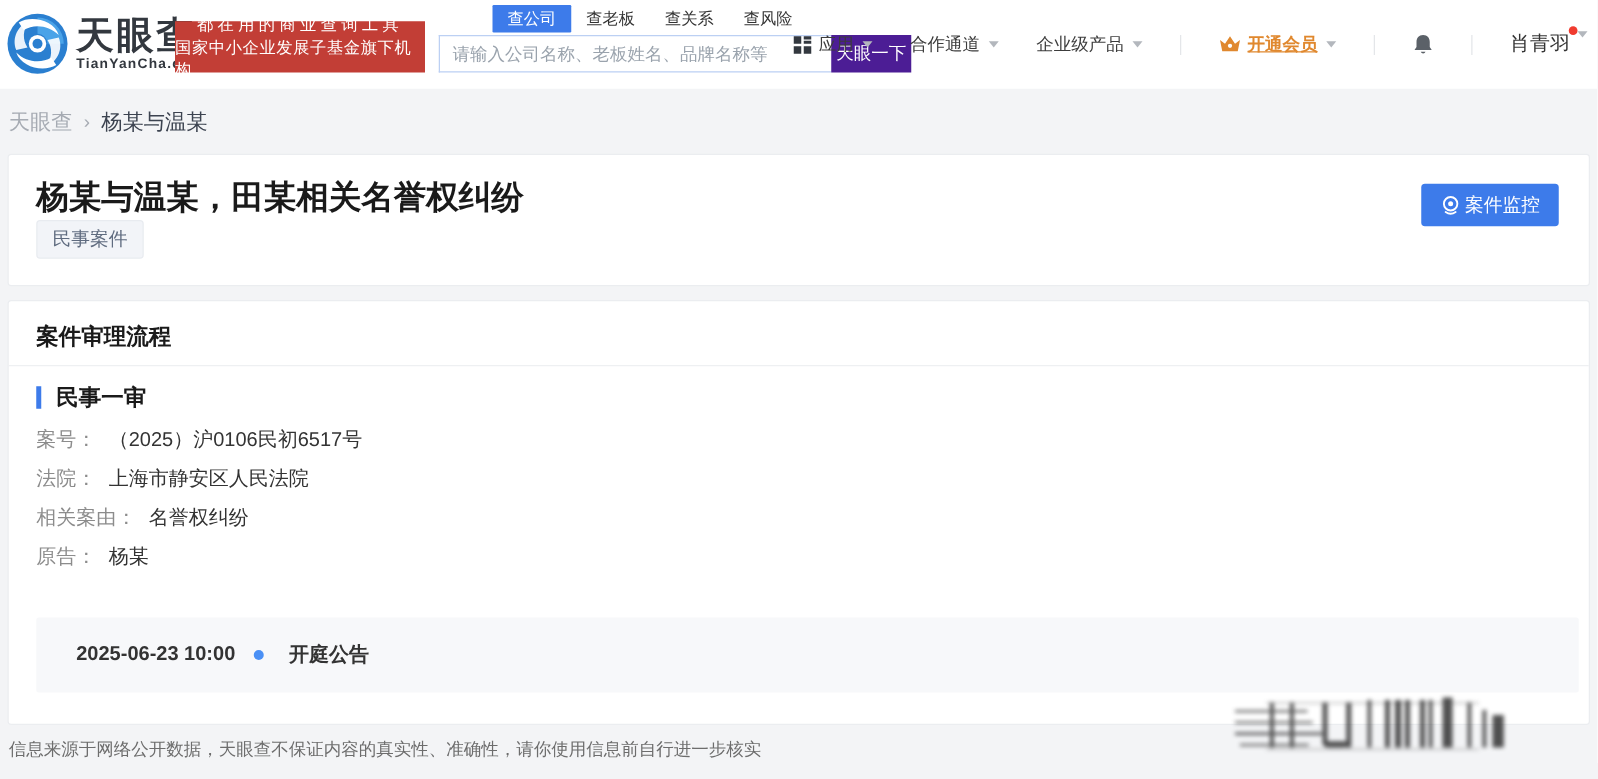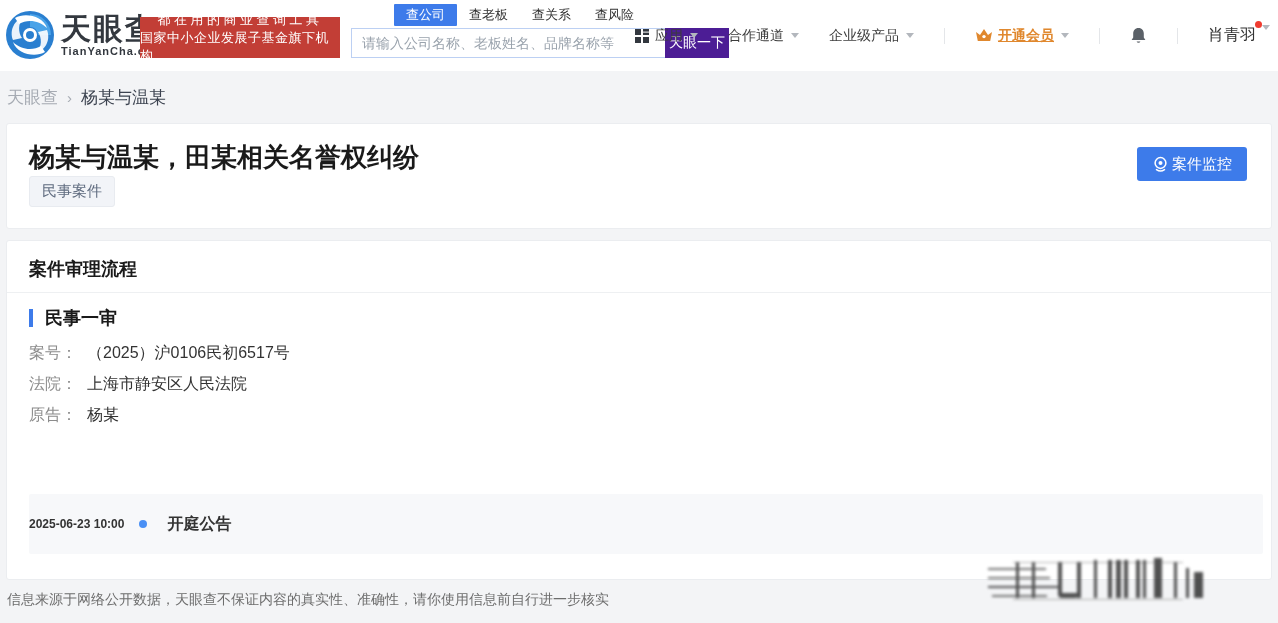--- a/index.html
+++ b/index.html
@@ -89,21 +89,21 @@
   .stage-bar { width:4px; height:18px; background:#3d7bea; margin-right:12px; }
   .stage-title { font-size:18px; font-weight:bold; color:#1a1a1a; }
   .fields { position:absolute; left:22px; top:103px; }
   .field-row { display:flex; font-size:16px; margin-bottom:14px; line-height:17px; }
   .field-label { color:#8c8c8c; margin-right:10px; }
   .field-value { color:#333; }
   .timeline-box {
     position:absolute; left:22px; top:253px; width:1234px; height:60px;
     background:#f7f8fa; border-radius:2px; display:flex; align-items:center;
   }
-  .tl-date { margin-left:0; font-size:12px; font-weight:bold; color:#333; }
+  .tl-date { margin-left:32px; font-size:16px; font-weight:bold; color:#333; }
   .tl-dot { width:8px; height:8px; border-radius:50%; background:#4a90f5; margin:0 20px 0 15px; }
   .tl-event { font-size:16px; color:#333; font-weight:bold; }
   
   .footer-text {
     position:absolute; left:7px; top:591px; font-size:14px; color:#6d6d6d;
   }
   
   .watermark { position:absolute; left:988px; top:552px; width:200px; height:58px; filter:blur(1.6px); opacity:.82; pointer-events:none; }
   .wm-bar { position:absolute; background:#2b2b2b; bottom:12px; }
   .wm-line { position:absolute; background:#555; height:2px; }
@@ -222,20 +222,24 @@
   </div>
 
   <div class="fields">
     <div class="field-row">
       <span class="field-label">案号：</span>
       <span class="field-value">（2025）沪0106民初6517号</span>
     </div>
     <div class="field-row">
       <span class="field-label">法院：</span>
       <span class="field-value">上海市静安区人民法院</span>
+    </div>
+    <div class="field-row">
+      <span class="field-label">相关案由：</span>
+      <span class="field-value">名誉权纠纷</span>
     </div>
     <div class="field-row">
       <span class="field-label">原告：</span>
       <span class="field-value">杨某</span>
     </div>
   </div>
 
   <div class="timeline-box">
     <span class="tl-date">2025-06-23 10:00</span>
     <span class="tl-dot"></span>

